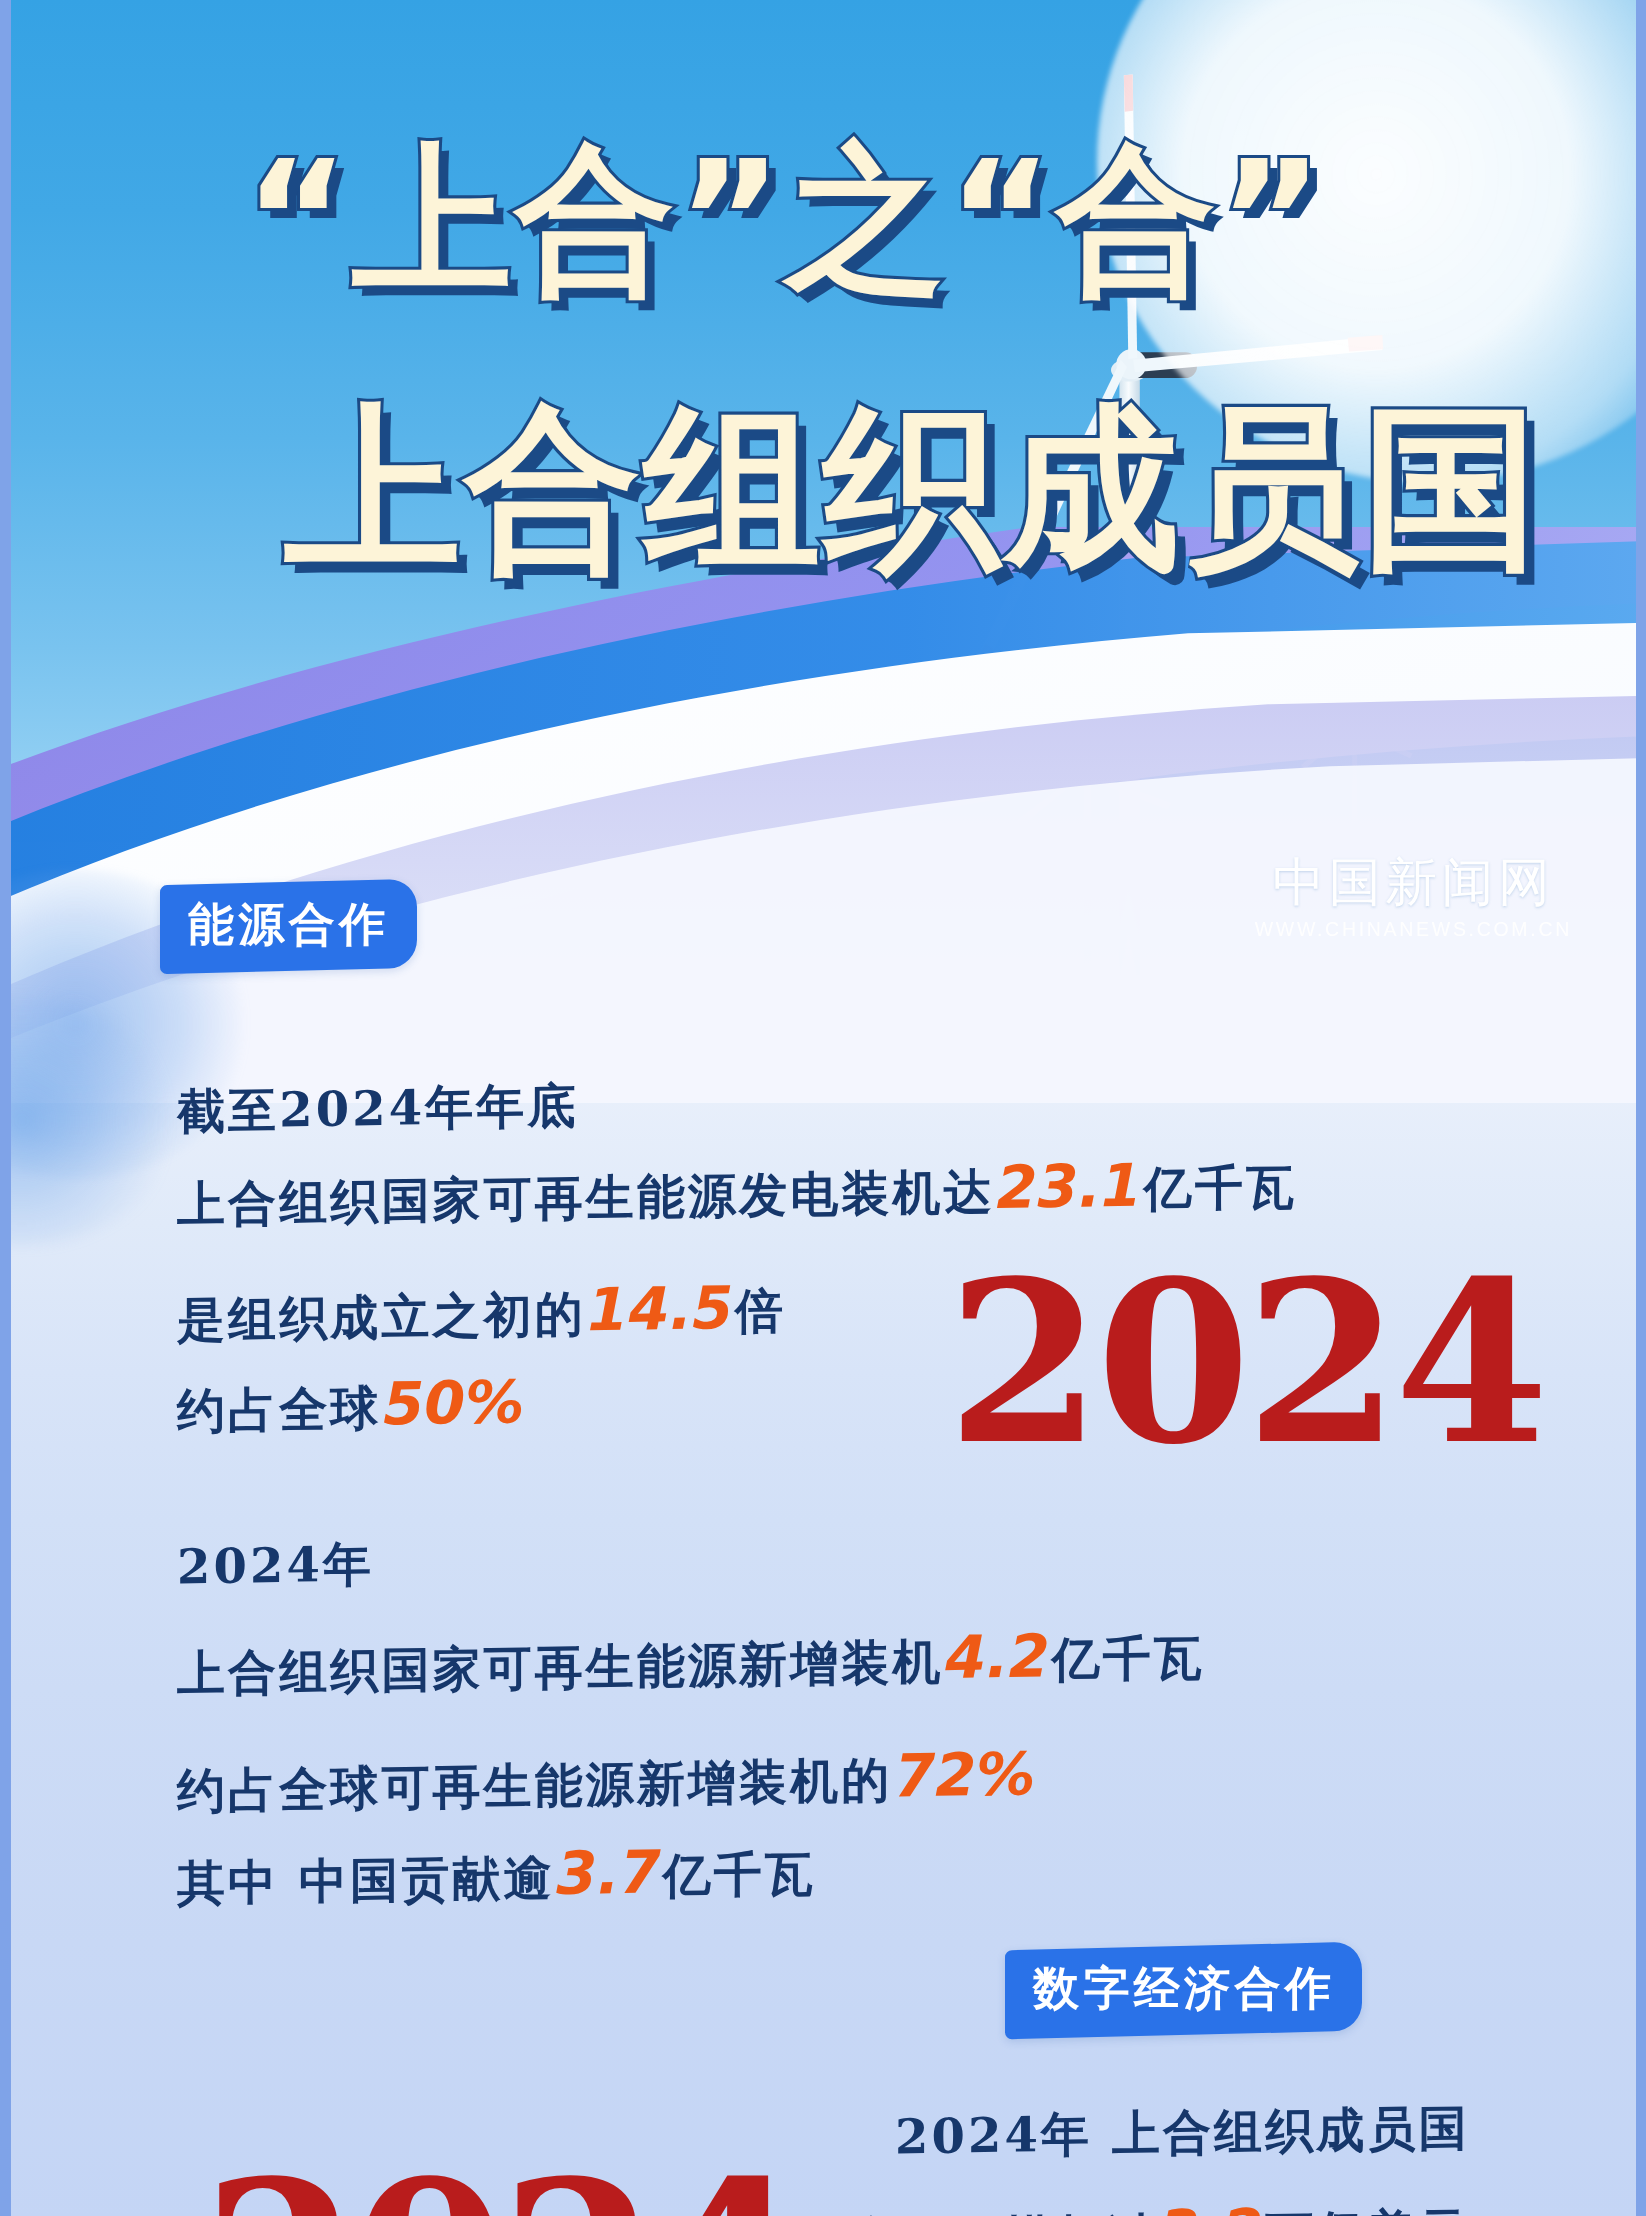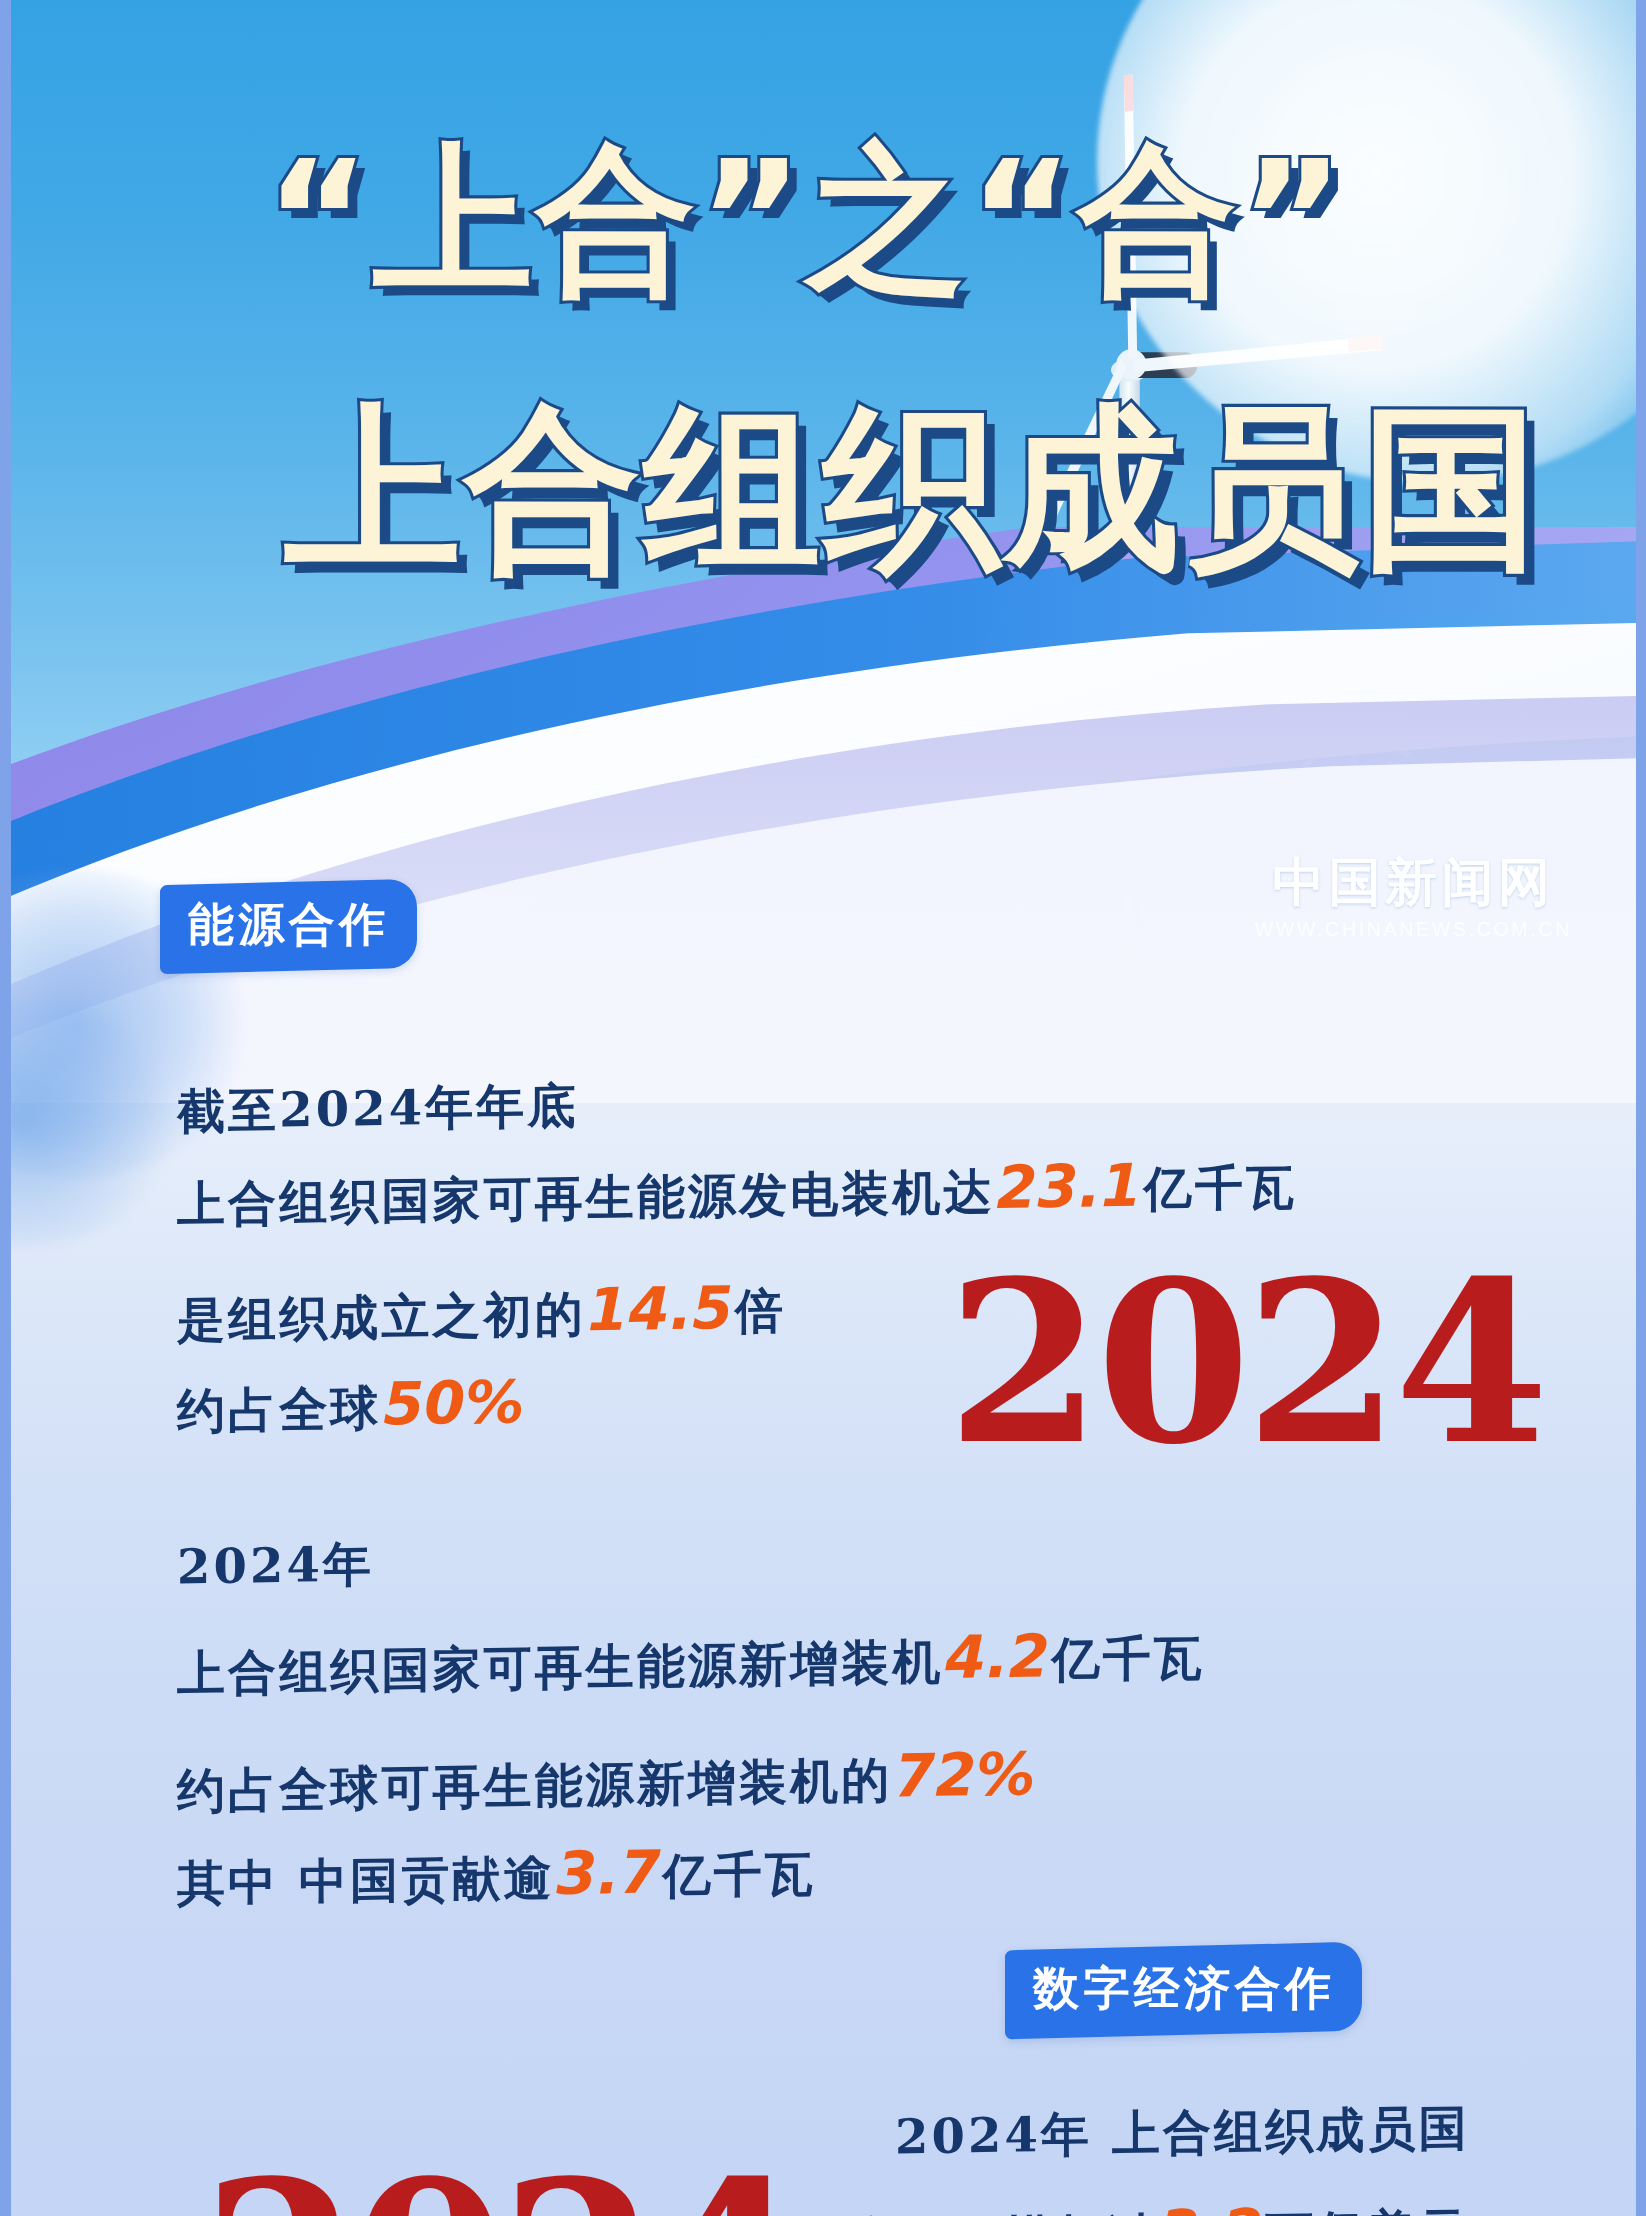--- a/index.html
+++ b/index.html
@@ -82,39 +82,39 @@
     position:absolute;
     white-space:nowrap;
     font-family:"DejaVu Sans", sans-serif;
     font-weight:bold;
     color:#fdf4d8;
     -webkit-text-stroke:6.2px #1b4a86;
     paint-order:stroke fill;
     letter-spacing:2.7px;
   }
   .t1 {
-    left:265px; top:111px;
+    left:244px; top:111px;
     font-size:160px;
     text-shadow:9.8px 9.8px 0 #1b4a86;
   }
   .t1 .big { font-size:177px; }
   .t2 {
     left:284px; top:372px;
     font-size:177px;
     text-shadow:10.6px 10.6px 0 #1b4a86;
   }
 
   
   .logo {
     position:absolute; right:75px; top:856px;
     z-index:20; text-align:center;
   }
   .logo-cn {
     font-family:"DejaVu Serif", serif;
-    font-weight:bold;
+    font-weight:normal;
     font-size:52px;
     color:#ffffff;
     letter-spacing:4.4px;
     line-height:1;
     text-shadow:0 0.9px 2.7px rgba(40,110,180,0.25);
   }
   .logo-url {
     margin-top:9.8px;
     font-family:"Liberation Sans", sans-serif;
     font-size:19.5px;

